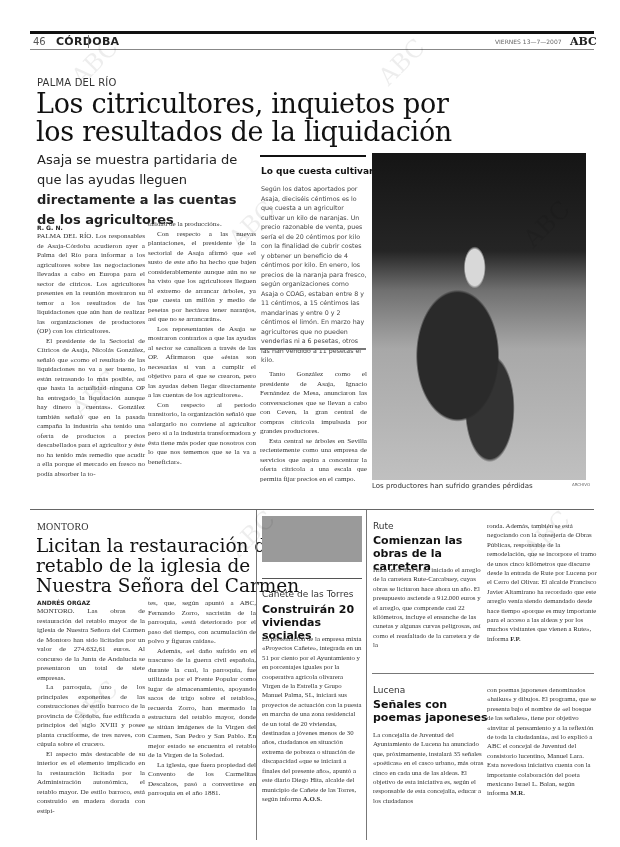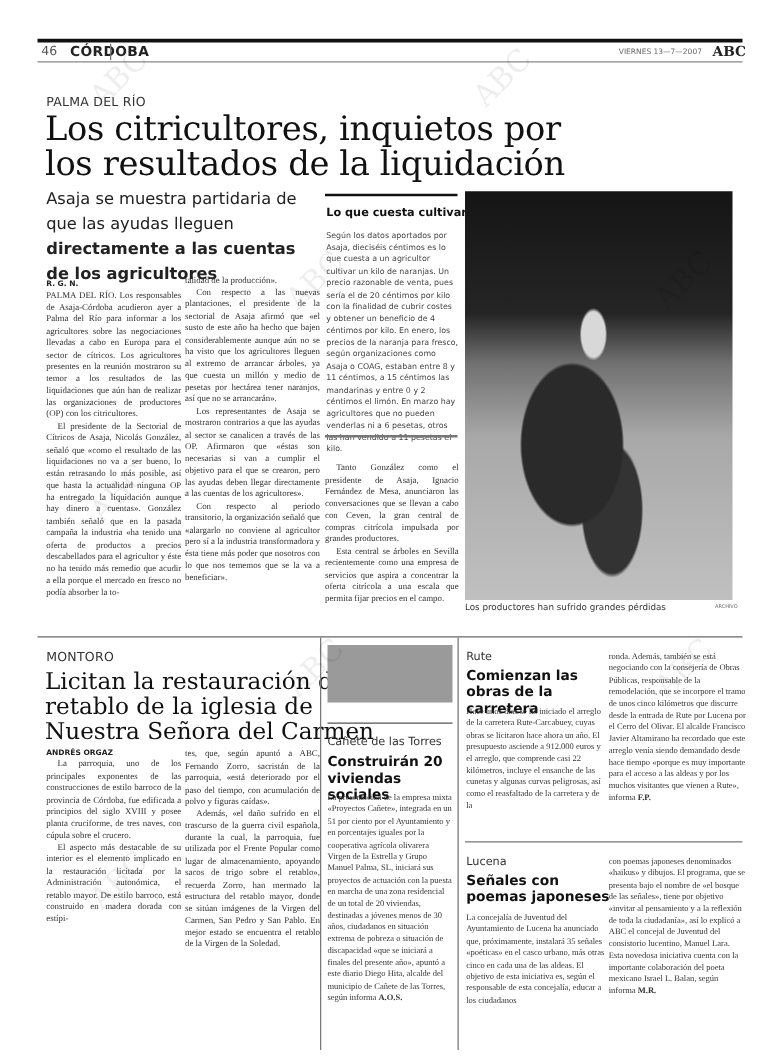--- a/index.html
+++ b/index.html
@@ -83,34 +83,36 @@
   <p>Tanto González como el presidente de Asaja, Ignacio Fernández de Mesa, anunciaron las conversaciones que se llevan a cabo con Ceven, la gran central de compras citrícola impulsada por grandes productores.</p>
   <p>Esta central se árboles en Sevilla recientemente como una empresa de servicios que aspira a concentrar la oferta citrícola a una escala que permita fijar precios en el campo.</p>
 </div>
 
 <div class="abs photo"></div>
 <div class="abs caption sans">Los productores han sufrido grandes pérdidas</div>
 <div class="abs credit sans">ARCHIVO</div>
 
 <div class="abs rule" style="left:30px;top:509px;width:564px;background:#666;"></div>
 
-<div class="abs kicker sans" style="left:37px;top:521px;">MONTORO</div>
+<div class="abs kicker sans" style="left:37px;top:521px;font-family:Liberation Serif, serif;">MONTORO</div>
 <div class="abs serif" style="left:36px;top:536px;font-size:18.5px;line-height:20px;color:#111;">
   <div>Licitan la restauración del</div>
   <div>retablo de la iglesia de</div>
   <div>Nuestra Señora del Carmen</div>
 </div>
 <div class="abs byline sans" style="left:37px;top:599px;">ANDRÉS ORGAZ</div>
 <div class="abs body" style="left:37px;top:607px;width:108px;">
+  <p class="first">MONTORO. Las obras de restauración del retablo mayor de la iglesia de Nuestra Señora del Carmen de Montoro han sido licitadas por un valor de 274.632,61 euros. Al concurso de la Junta de Andalucía se presentaron un total de siete empresas.</p>
   <p>La parroquia, uno de los principales exponentes de las construcciones de estilo barroco de la provincia de Córdoba, fue edificada a principios del siglo XVIII y posee planta cruciforme, de tres naves, con cúpula sobre el crucero.</p>
   <p>El aspecto más destacable de su interior es el elemento implicado en la restauración licitada por la Administración autonómica, el retablo mayor. De estilo barroco, está construido en madera dorada con estípi-</p>
 </div>
 <div class="abs body" style="left:148px;top:599px;width:108px;">
   <p class="first">tes, que, según apuntó a ABC, Fernando Zorro, sacristán de la parroquia, «está deteriorado por el paso del tiempo, con acumulación de polvo y figuras caídas».</p>
   <p>Además, «el daño sufrido en el trascurso de la guerra civil española, durante la cual, la parroquia, fue utilizada por el Frente Popular como lugar de almacenamiento, apoyando sacos de trigo sobre el retablo», recuerda Zorro, han mermado la estructura del retablo mayor, donde se sitúan imágenes de la Virgen del Carmen, San Pedro y San Pablo. En mejor estado se encuentra el retablo de la Virgen de la Soledad.</p>
+  <p>La iglesia, que fuera propiedad del Convento de los Carmelitas Descalzos, pasó a convertirse en parroquia en el año 1881.</p>
 </div>
 
 <div class="abs vrule" style="left:256px;top:510px;height:330px;"></div>
 <div class="abs vrule" style="left:366px;top:510px;height:330px;"></div>
 <div class="abs grey-box"></div>
 <div class="abs rule" style="left:262px;top:578px;width:100px;background:#555;"></div>
 <div class="abs small-kicker sans" style="left:262px;top:589px;text-align:right;">Cañete de las Torres</div>
 <div class="abs small-head sans" style="left:262px;top:603px;width:100px;">Construirán 20 viviendas sociales</div>
 <div class="abs col-body" style="left:262px;top:634px;width:101px;">
   <span>La presentación de la empresa mixta «Proyectos Cañete», integrada en un 51 por ciento por el Ayuntamiento y en porcentajes iguales por la cooperativa agrícola olivarera Virgen de la Estrella y Grupo Manuel Palma, SL, iniciará sus proyectos de actuación con la puesta en marcha de una zona residencial de un total de 20 viviendas, destinadas a jóvenes menos de 30 años, ciudadanos en situación extrema de pobreza o situación de discapacidad «que se iniciará a finales del presente año», apuntó a este diario Diego Hita, alcalde del municipio de Cañete de las Torres, según informa </span><b>A.O.S.</b>

